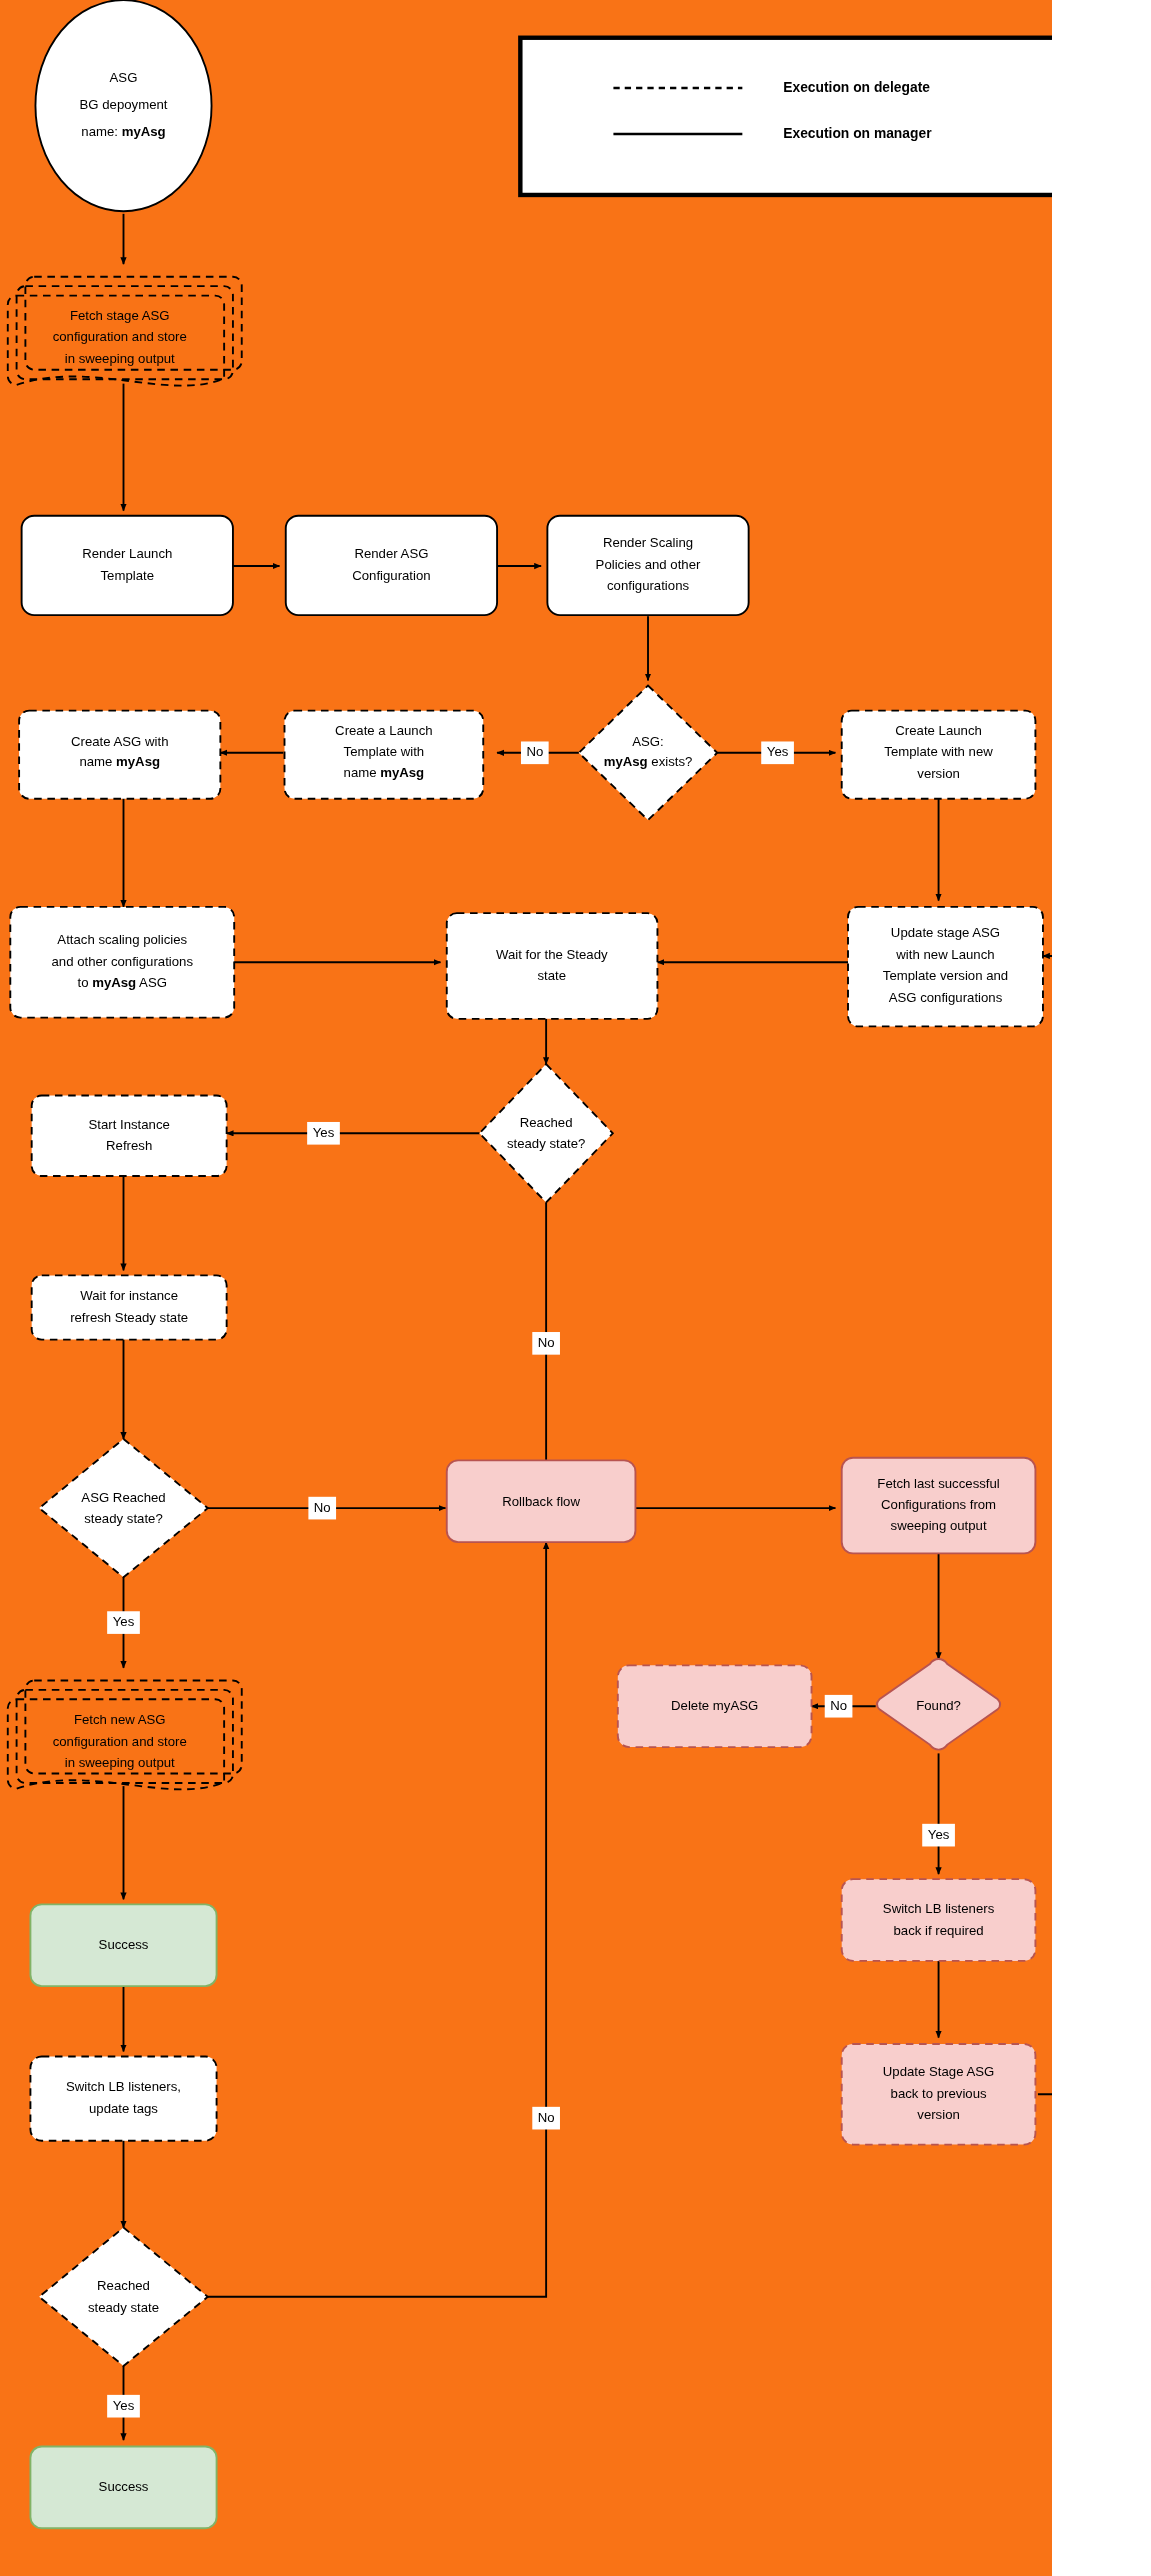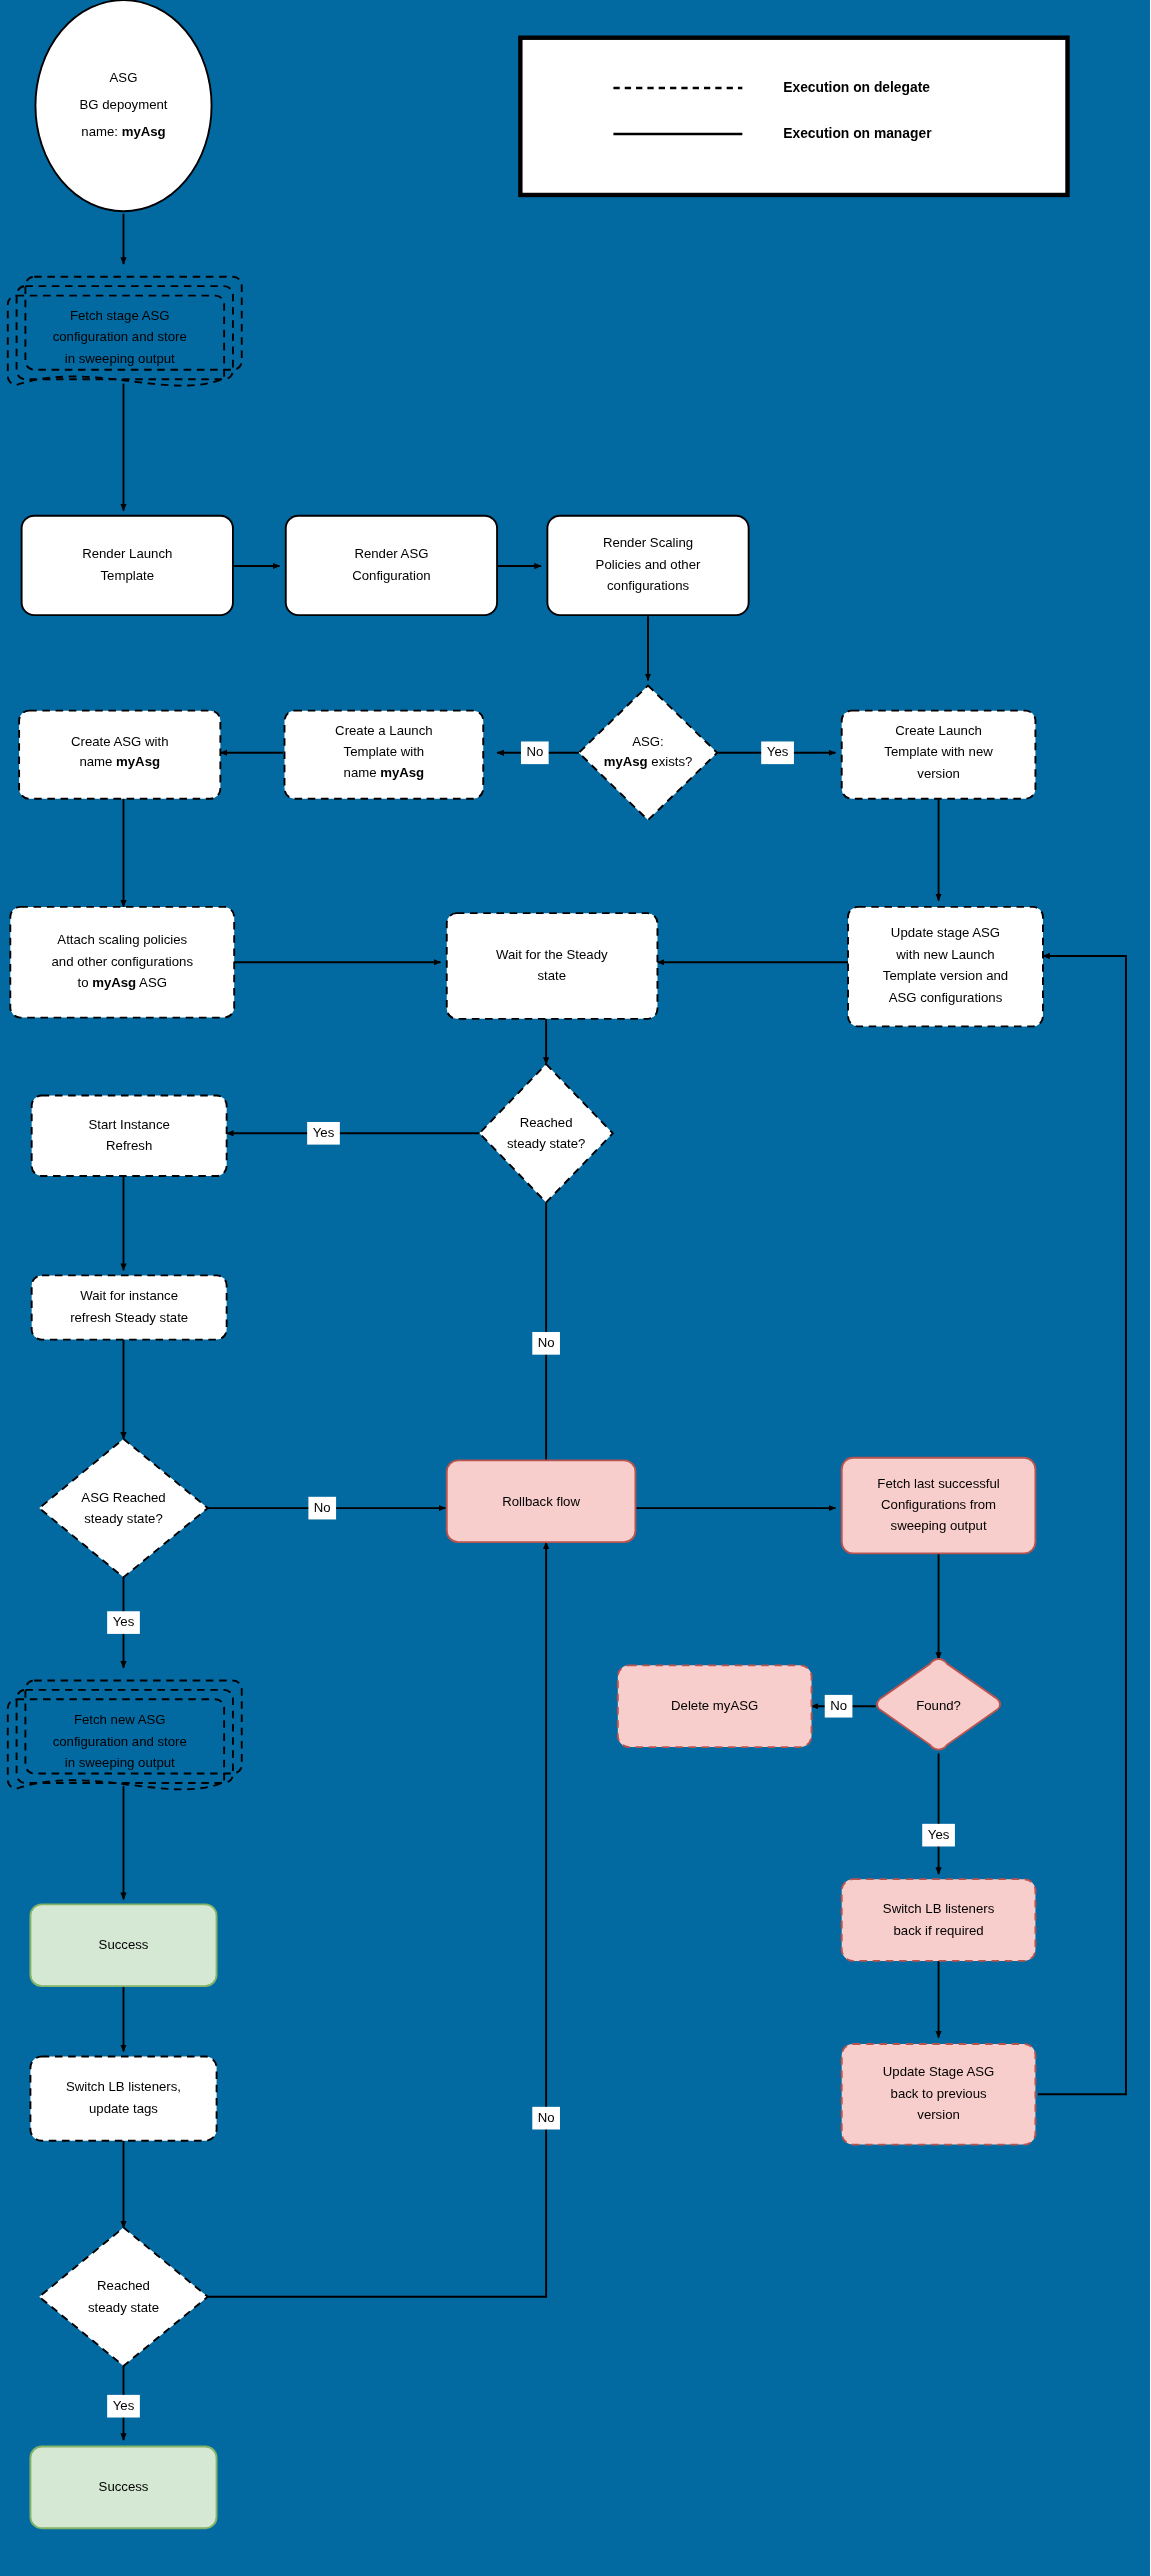--- a/index.html
+++ b/index.html
@@ -1,17 +1,17 @@
 <!DOCTYPE html>
 <html style="font-size:10px"><head>
 <meta charset="utf-8">
 <style>
   html,body{margin:0;padding:0;background:#ffffff;}
   body{width:1152px;height:2576px;font-family:"Liberation Sans",sans-serif;}
-  #stage{position:relative;width:1150px;height:2576px;overflow:hidden;background:#0369a1;}
+  #stage{position:relative;width:1052px;height:2576px;overflow:hidden;background:#f97316;}
   svg#flow{position:absolute;left:0;top:0;width:1152px;height:2576px;}
   .nodeText{font-family:"Liberation Sans",sans-serif;font-size:21px;fill:#000;text-anchor:middle;dominant-baseline:middle;}
   .edgeLabel{font-family:"Liberation Sans",sans-serif;font-size:21px;fill:#000;text-anchor:middle;dominant-baseline:middle;}
   .legendText{font-family:"Liberation Sans",sans-serif;font-size:22px;font-weight:bold;fill:#000;dominant-baseline:middle;}
   .shp{fill:#ffffff;stroke:#000000;stroke-width:3;}
   .shp.dash{stroke-dasharray:12 9;}
   .shp.red{fill:#f8cecc;stroke:#b85450;}
   .shp.green{fill:#d5e8d4;stroke:#82b366;}
   .ln{stroke:#000000;stroke-width:3;fill:none;}
   .doc{fill:none;stroke:#000;stroke-width:3;stroke-dasharray:12 9;}

